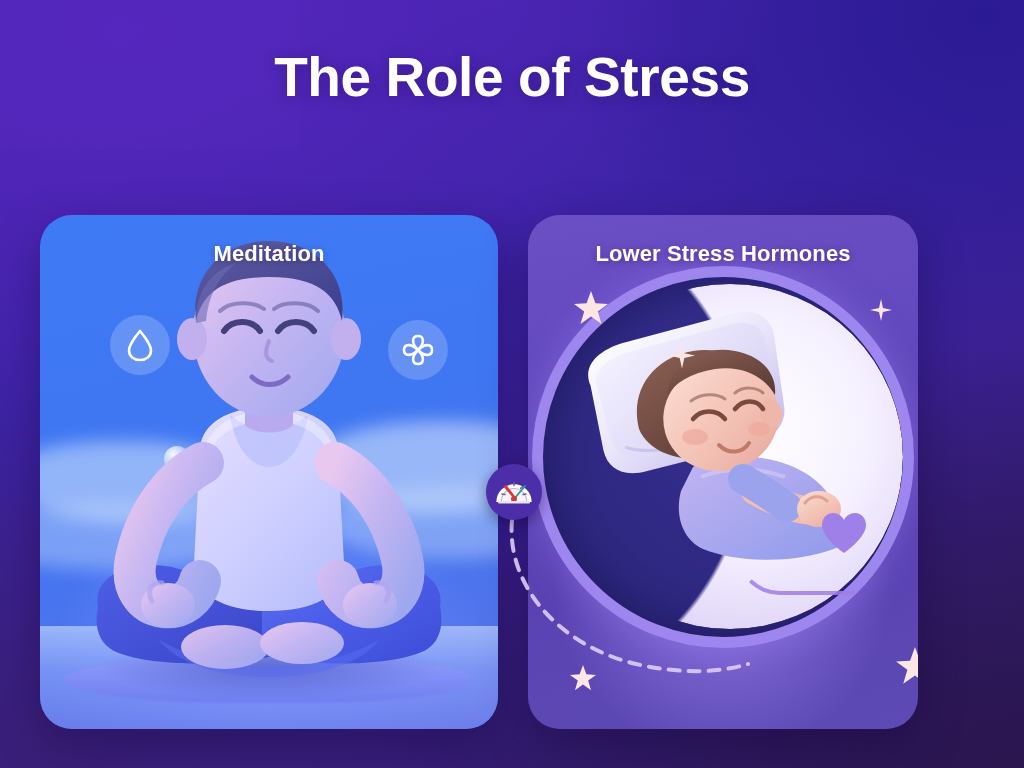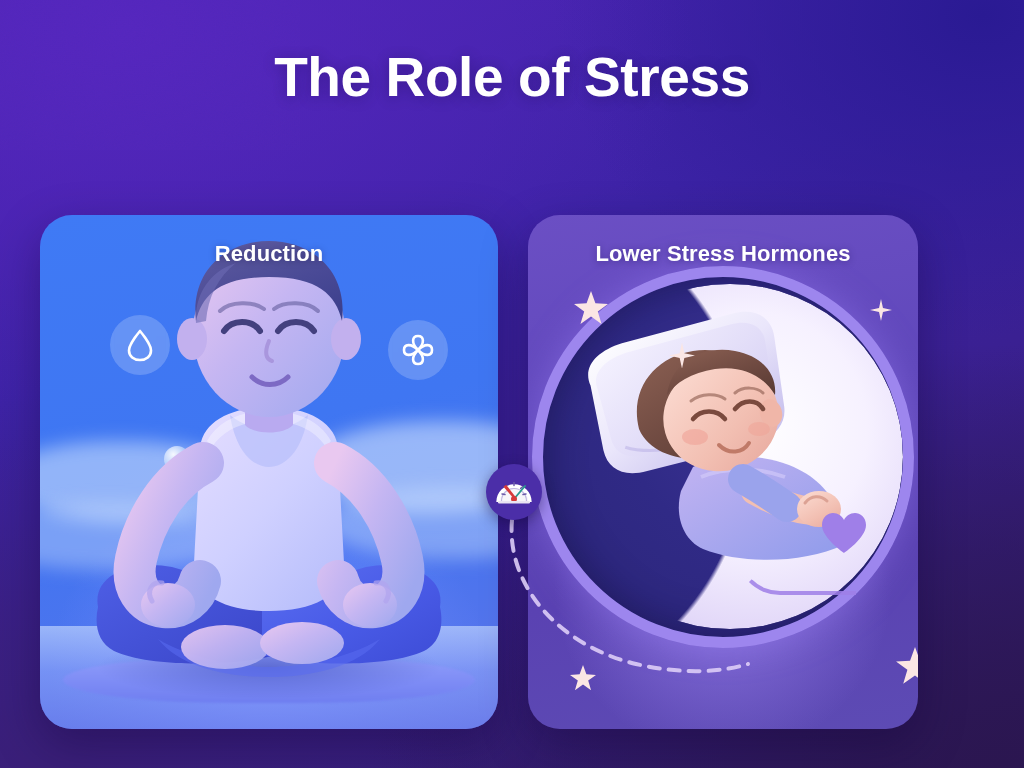--- a/index.html
+++ b/index.html
@@ -295,21 +295,21 @@
     <svg width="34" height="34" viewBox="0 0 34 34">
       <g fill="none" stroke="#ffffff" stroke-width="2.6" stroke-linecap="round">
         <path d="M17 17 C10 10 3 11 3 17 C3 23 10 24 17 17 Z"></path>
         <path d="M17 17 C24 10 31 11 31 17 C31 23 24 24 17 17 Z"></path>
         <path d="M17 17 C10 24 11 31 17 31 C23 31 24 24 17 17 Z"></path>
         <path d="M17 17 C10 10 11 3 17 3 C23 3 24 10 17 17 Z"></path>
       </g>
     </svg>
   </div>
 
-  <div class="card-label">Reduction</div>
+  <div class="card-label">Meditation</div>
 </section>
 
 <section class="card" id="card-sleep">
 
   <div id="sleep-bg"></div>
 
   <div id="sleep-ring">
     <div id="moon"></div>
 
     <svg id="sleep-scene" viewBox="0 0 360 360">

